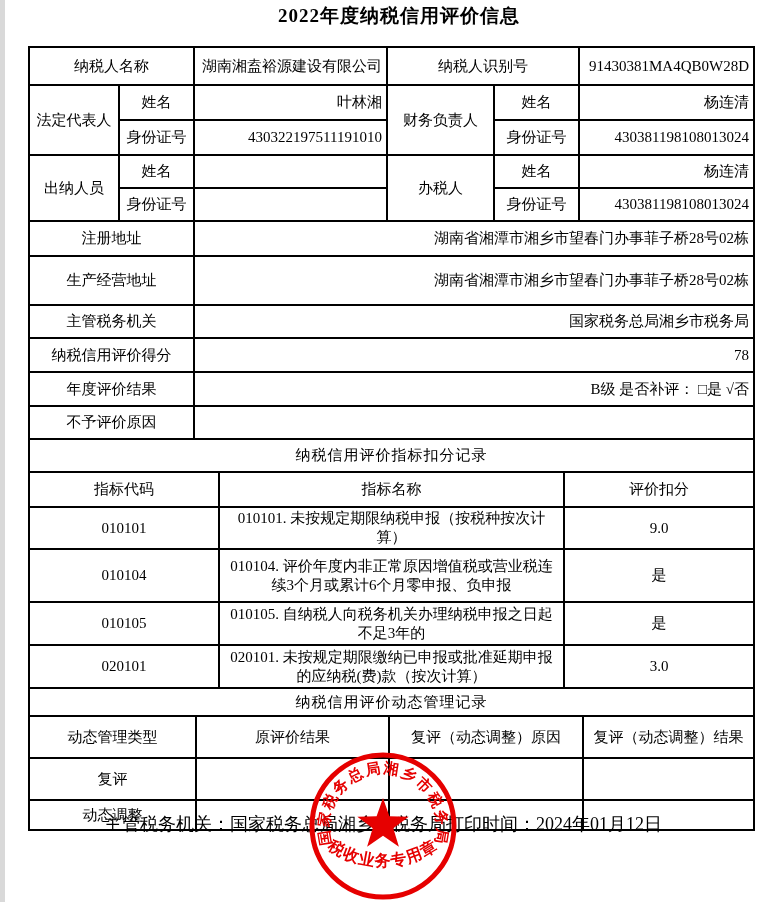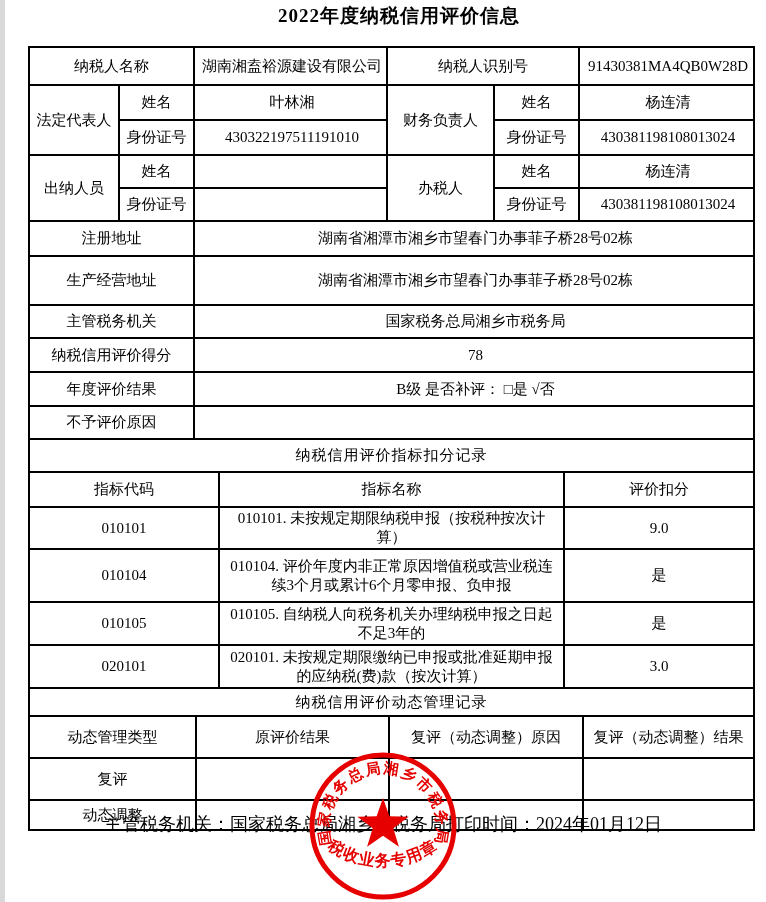--- a/index.html
+++ b/index.html
@@ -9,21 +9,21 @@
     overflow:hidden;
   }
   .left-strip{position:absolute;left:0;top:0;width:5px;height:902px;background:#d9d9d9;}
   .doc-title{position:absolute;top:3px;left:16px;width:766px;text-align:center;
     font-size:19px;font-weight:bold;letter-spacing:1px;}
   .doc{position:absolute;left:28px;top:37px;width:725px;margin-top:9px;}
   table{border-collapse:collapse;width:725px;table-layout:fixed;}
   .t2,.t3{margin-top:-2px;}
   td{border:2px solid #000;font-size:15px;text-align:center;padding:1px 4px;
      overflow:hidden;line-height:1.25;}
-  td.v{text-align:center;padding-left:7px;}
+  td.v{text-align:right;padding-left:7px;}
   td.section{font-size:15px;letter-spacing:1px;}
   .footer{position:absolute;left:40px;top:812px;width:686px;display:flex;
     justify-content:center;font-size:18px;}
   .stamp{position:absolute;left:308px;top:751px;width:150px;height:150px;pointer-events:none;}
 </style>
 </head>
 <body>
 
 <div class="left-strip"></div>
 

